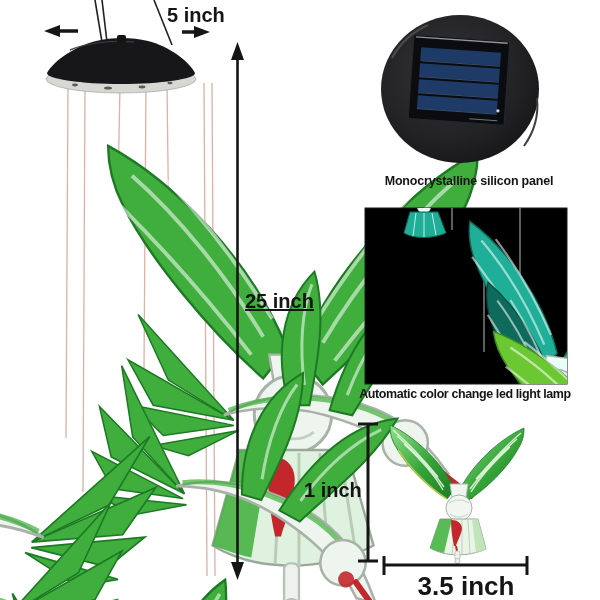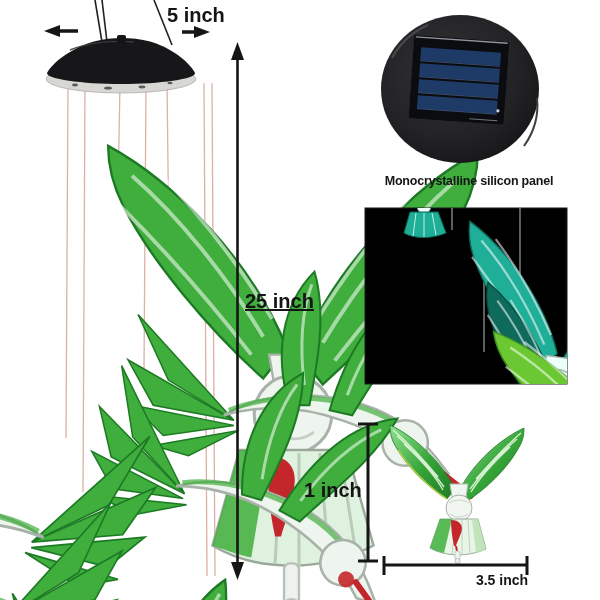--- a/index.html
+++ b/index.html
@@ -11,21 +11,21 @@
   .canvas svg{position:absolute;left:0;top:0;}
   .lbl{
     position:absolute;font-weight:bold;color:var(--text,#151515);
     line-height:1;white-space:nowrap;
   }
   .lbl-5inch   {left:167px;top:5px;  font-size:20px;}
   .lbl-25inch  {left:245px;top:291px;font-size:20px;text-decoration:underline;}
   .lbl-mono    {left:469px;top:175px;font-size:12.5px;transform:translateX(-50%);letter-spacing:-0.2px;}
   .lbl-auto    {left:465px;top:388px;font-size:12.5px;transform:translateX(-50%);letter-spacing:-0.4px;}
   .lbl-4inch   {left:304px;top:480px;font-size:20px;}
-  .lbl-35inch  {left:466px;top:573px;font-size:14px;transform:translateX(-50%);margin-left:36px;}
+  .lbl-35inch  {left:466px;top:573px;font-size:26px;transform:translateX(-50%);}
   .measure{stroke:var(--arrow,#151515);fill:none;}
   .mhead{fill:var(--arrow,#151515);stroke:none;}
 </style>
 </head>
 <body>
 
 <div class="canvas">
 
 <svg width="600" height="600" viewBox="0 0 600 600">
   <defs>
@@ -207,16 +207,17 @@
       <line x1="384" y1="565" x2="527" y2="565"></line>
       <line x1="384" y1="556" x2="384" y2="575"></line>
       <line x1="527" y1="556" x2="527" y2="575"></line>
     </g>
   </g>
 </svg>
 
 <div class="lbl lbl-5inch">5 inch</div>
 <div class="lbl lbl-25inch">25 inch</div>
 <div class="lbl lbl-mono">Monocrystalline silicon panel</div>
+<div class="lbl lbl-auto">Automatic color change led light lamp</div>
 <div class="lbl lbl-4inch">1 inch</div>
 <div class="lbl lbl-35inch">3.5 inch</div>
 
 </div>
 
 </body></html>

